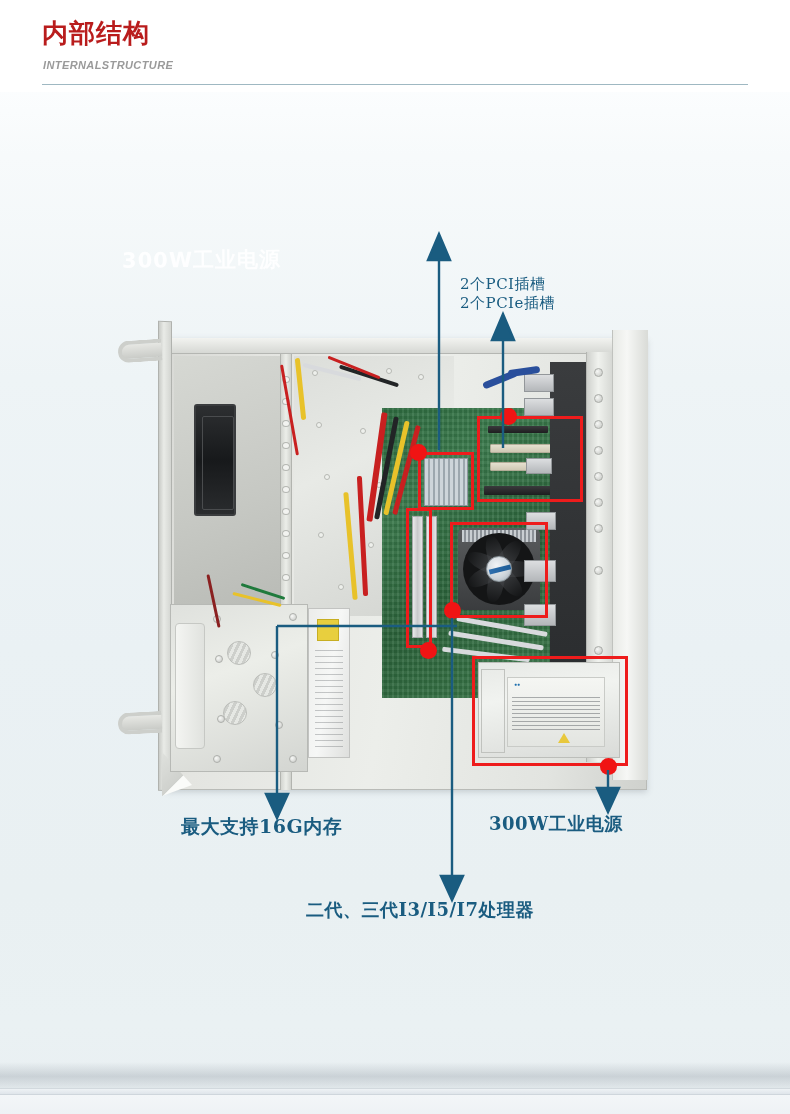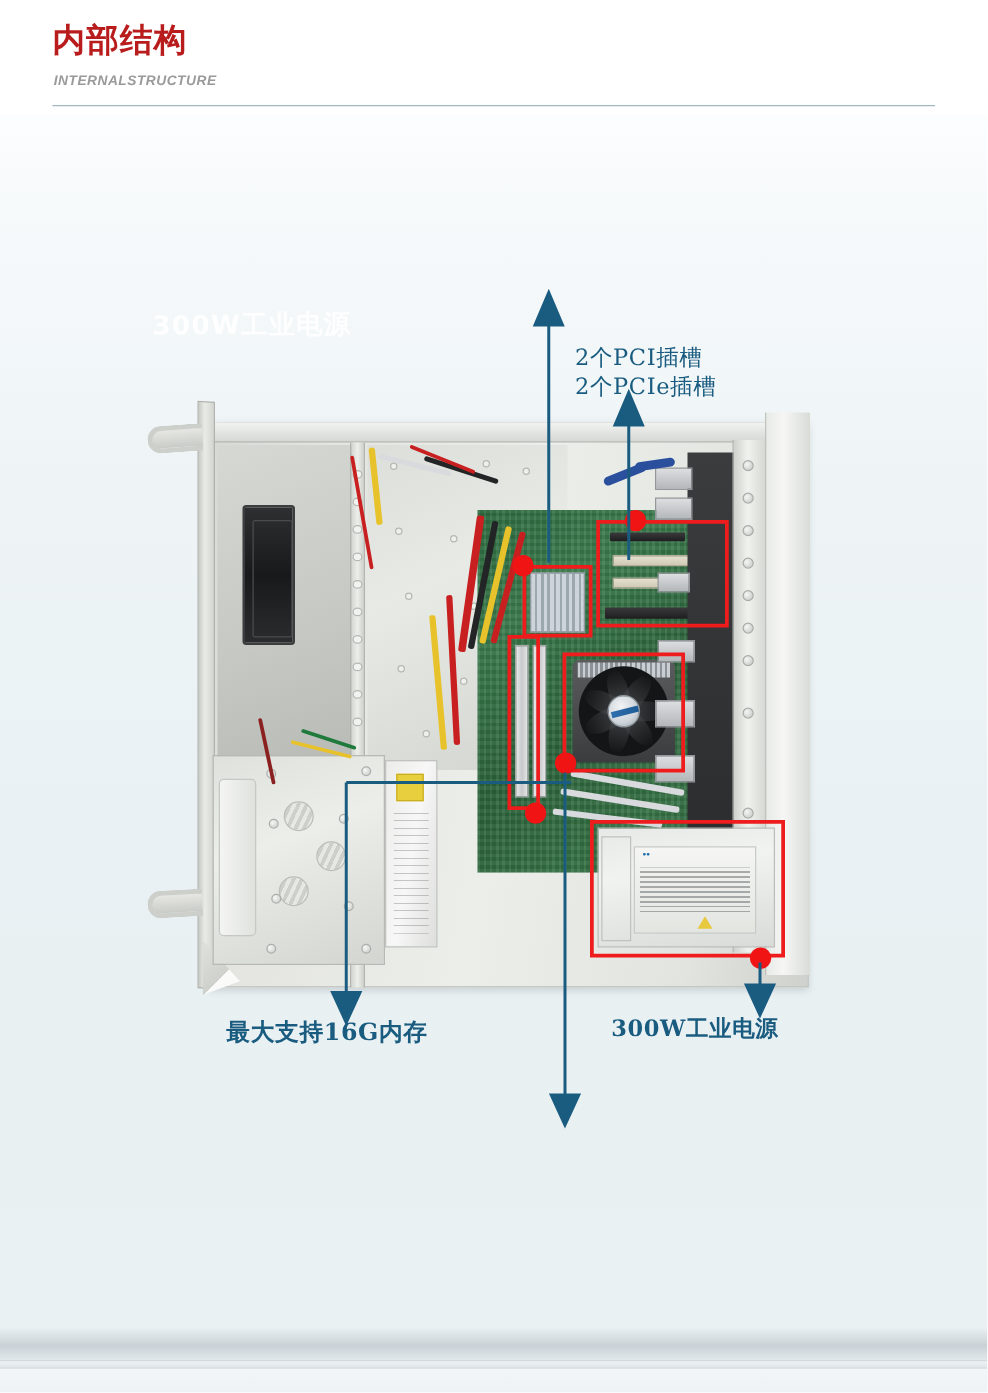--- a/index.html
+++ b/index.html
@@ -158,21 +158,21 @@
 
   
   .callout {
     position: absolute;
     font-family: "DejaVu Serif", "Liberation Serif", serif;
     color: #1a5c80;
     white-space: nowrap;
     line-height: 1.28;
   }
   #callout-chipset { left: 344px; top: 210px; font-size: 19px; letter-spacing: 1px; }
-  #callout-slots   { left: 460px; top: 275px; font-size: 18px; letter-spacing: 0.5px; }
+  #callout-slots   { left: 460px; top: 275px; font-size: 15px; letter-spacing: 0.5px; }
   #callout-ram     { left: 181px; top: 814px; font-size: 19px; font-weight: bold; letter-spacing: 0.5px; }
   #callout-psu     { left: 489px; top: 812px; font-size: 18px; font-weight: bold; text-align: center; letter-spacing: 0.5px; }
   #callout-cpu     { left: 306px; top: 898px; font-size: 18px; font-weight: bold; text-align: center; letter-spacing: 0.5px; }
 
   
   #overlay-svg {
     position: absolute;
     left: 0; top: 0;
     width: 790px; height: 1114px;
     pointer-events: none;
@@ -751,19 +751,20 @@
 
   <div class="callout" id="callout-ram">
     <div>最大支持16G内存</div>
   </div>
 
   <div class="callout" id="callout-psu">
     <div>300W工业电源</div>
   </div>
 
   <div class="callout" id="callout-cpu">
+    <div>二代、三代I3/I5/I7处理器</div>
   </div>
 
   <div id="shelf-shadow"></div>
   <div id="shelf-line"></div>
   <div id="shelf-base"></div>
 
 </div>
 
 </body></html>

